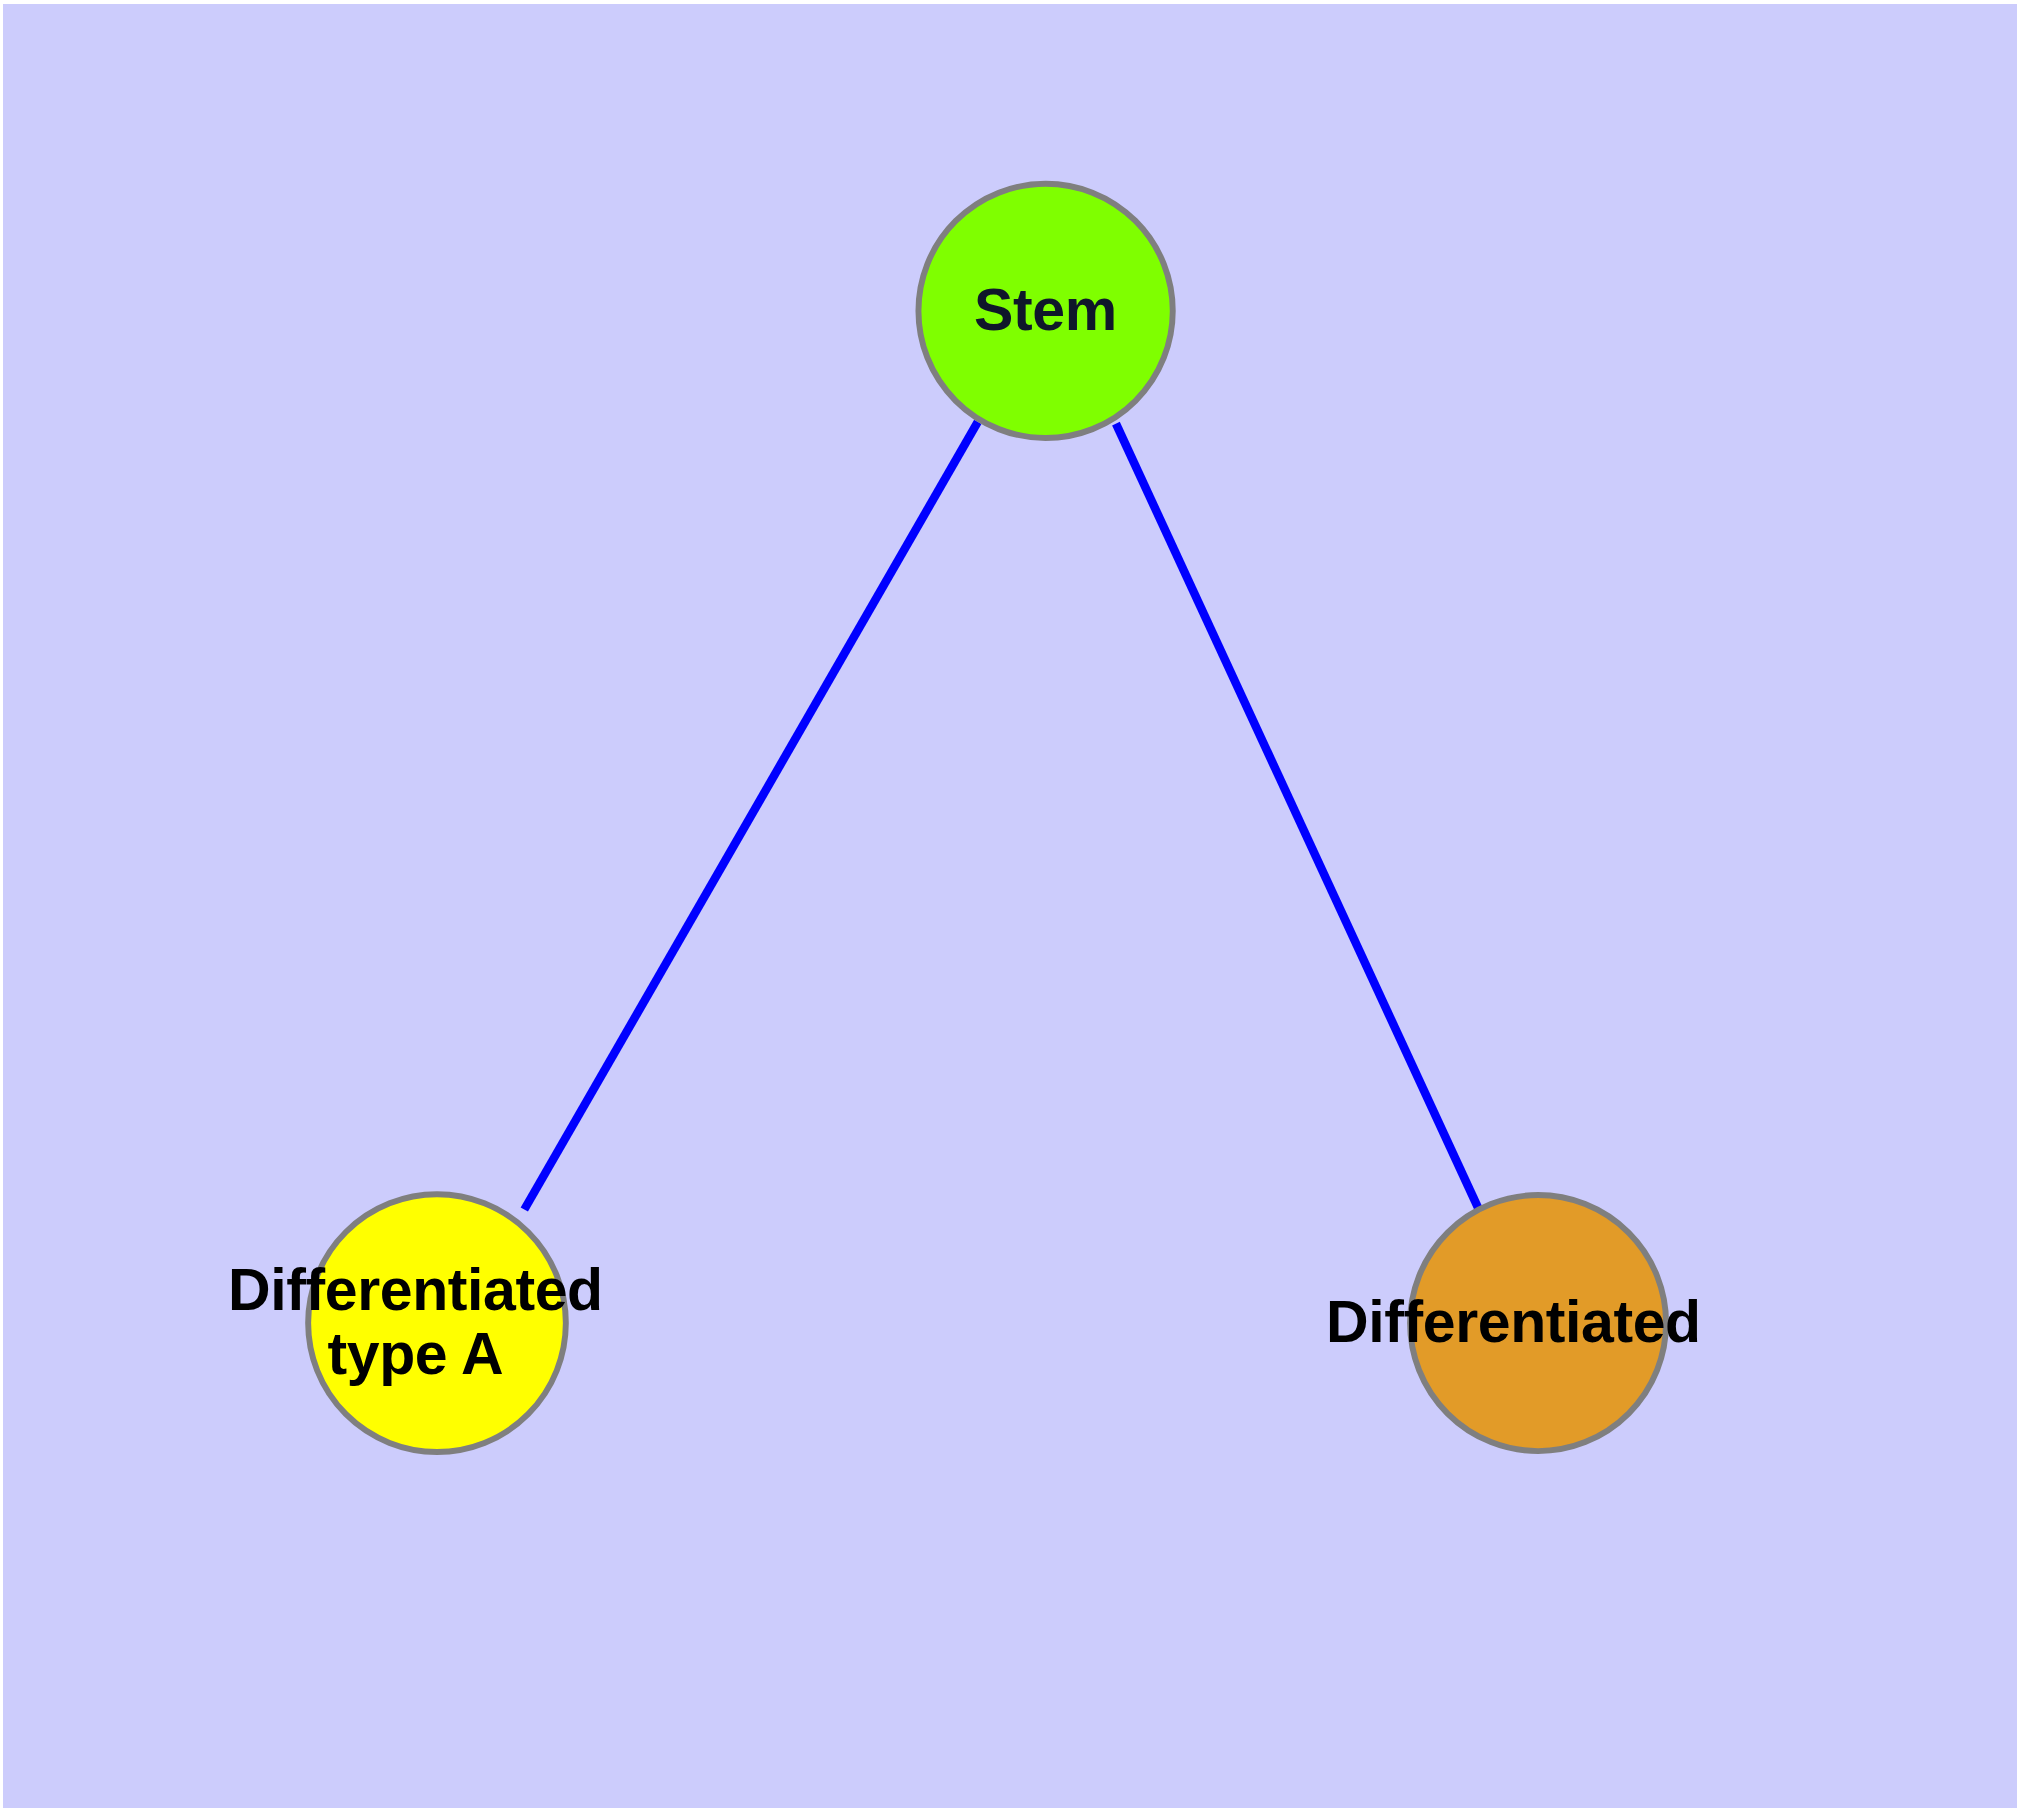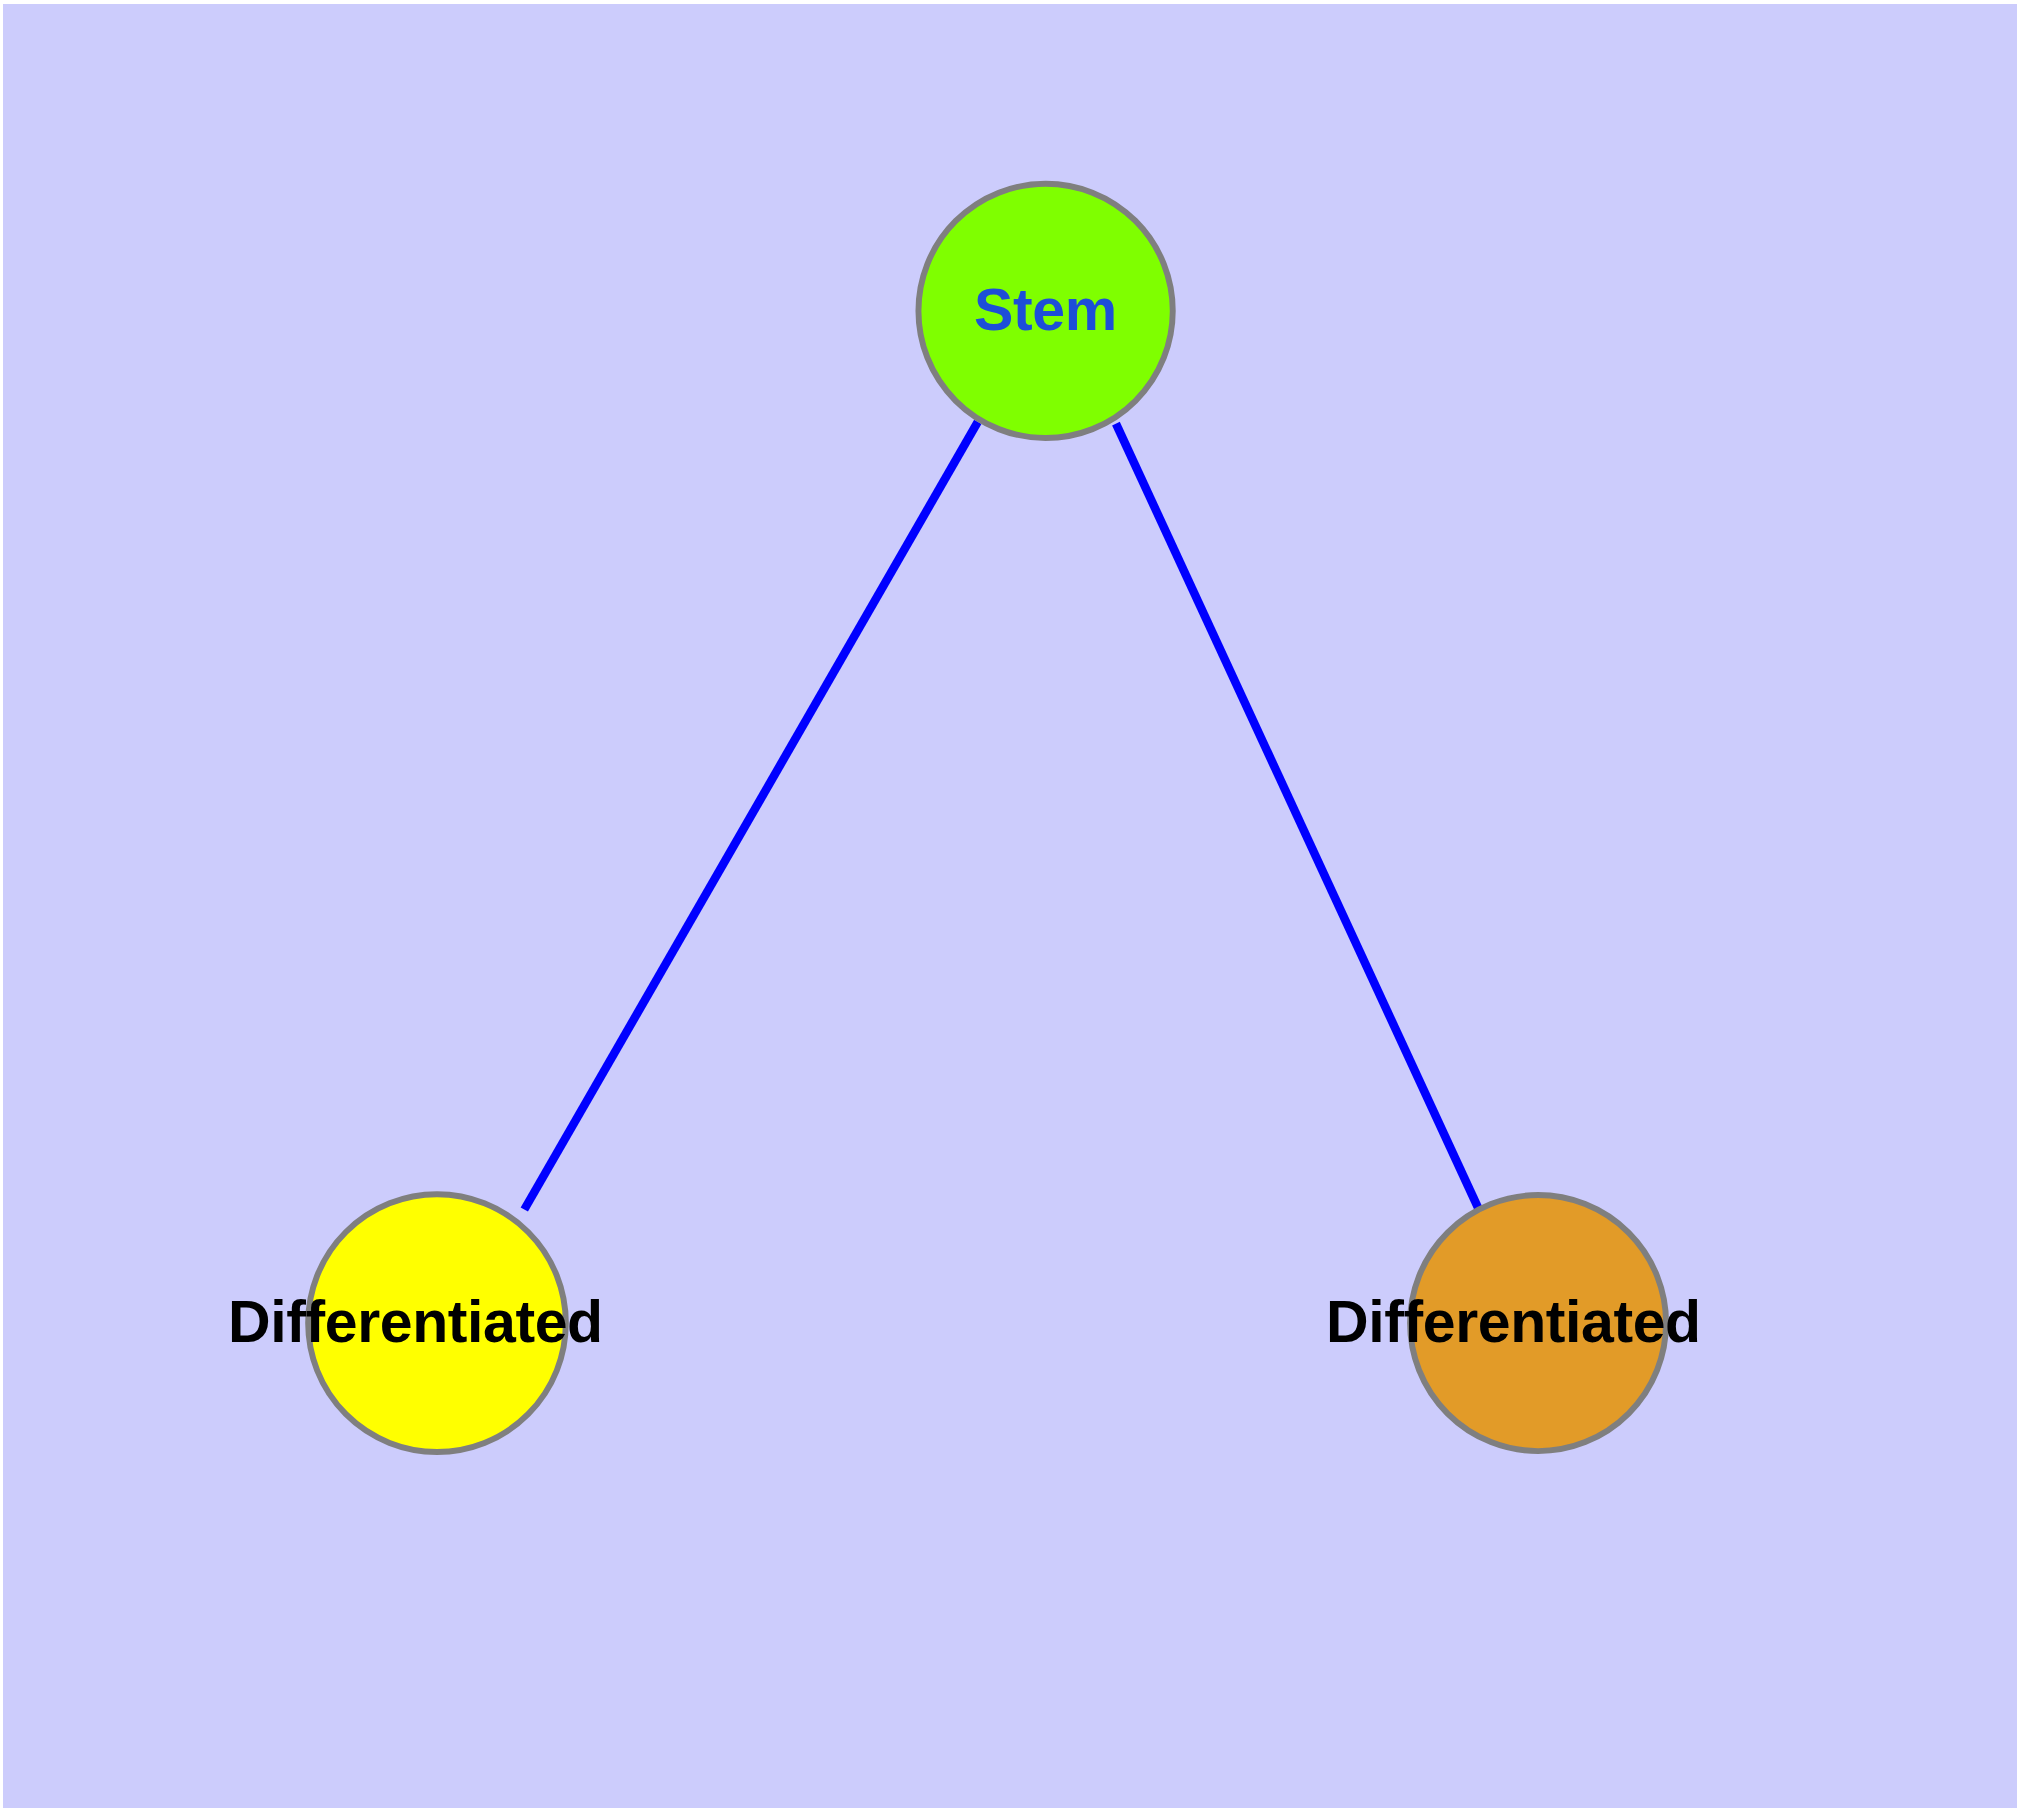--- a/index.html
+++ b/index.html
@@ -68,25 +68,26 @@
           <line x1="1313" y1="495" x2="1743" y2="1426" class="edge-line" stroke="#0000ff" stroke-width="10"></line>
         </g>
       <g id="nodes-group">
           <circle cx="1230" cy="362" r="150" class="node-circle" fill="#7fff00" stroke="#7f7f7f" stroke-width="7"></circle>
           <circle cx="512" cy="1556" r="152" class="node-circle" fill="#ffff00" stroke="#7f7f7f" stroke-width="7"></circle>
           <circle cx="1811" cy="1556" r="151" class="node-circle" fill="#e29b28" stroke="#7f7f7f" stroke-width="7"></circle>
         </g>
     </svg>
 
     <div id="labels-layer">
-        <div class="node-label" style="left: 1042px; top: 307px; font-size: 59px; color: #1d4ed8;">
+        <div class="node-label" style="left: 1042px; top: 307px; font-size: 59px; color: #0f172a;">
           <span class="label-line">Stem</span>
         </div>
         <div class="node-label" style="left: 412px; top: 1319px; font-size: 59px; color: rgb(0, 0, 0);">
           <span class="label-line">Differentiated</span>
+          <span class="label-line">type A</span>
         </div>
         <div class="node-label" style="left: 1510px; top: 1319px; font-size: 59px; color: rgb(0, 0, 0);">
           <span class="label-line">Differentiated</span>
         </div>
       </div>
 
   </div>
 </div>
 
 

